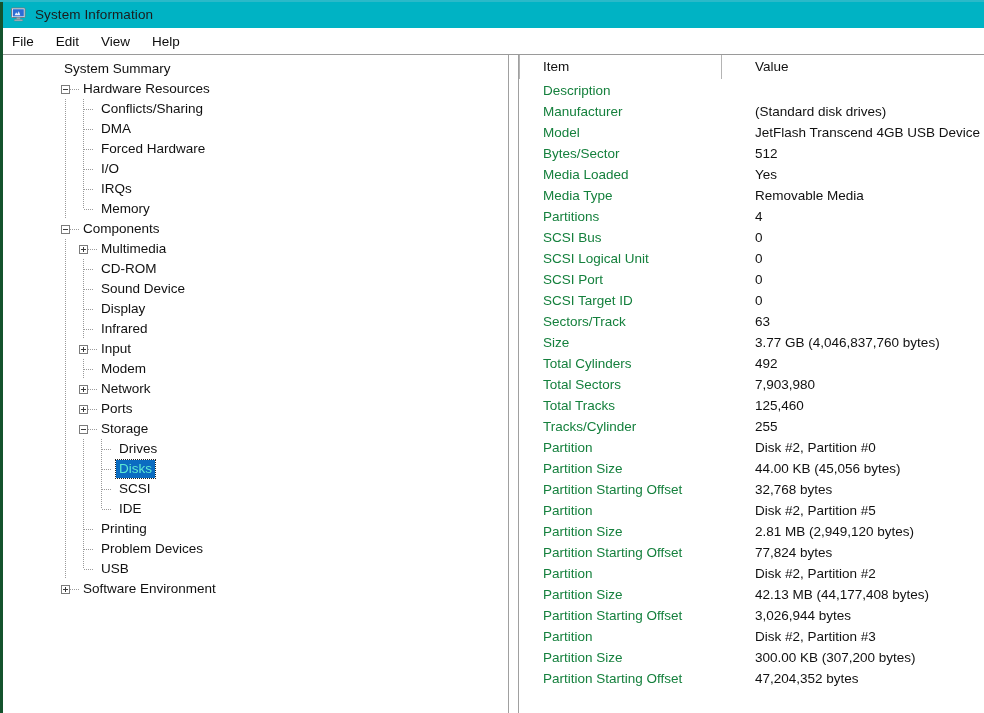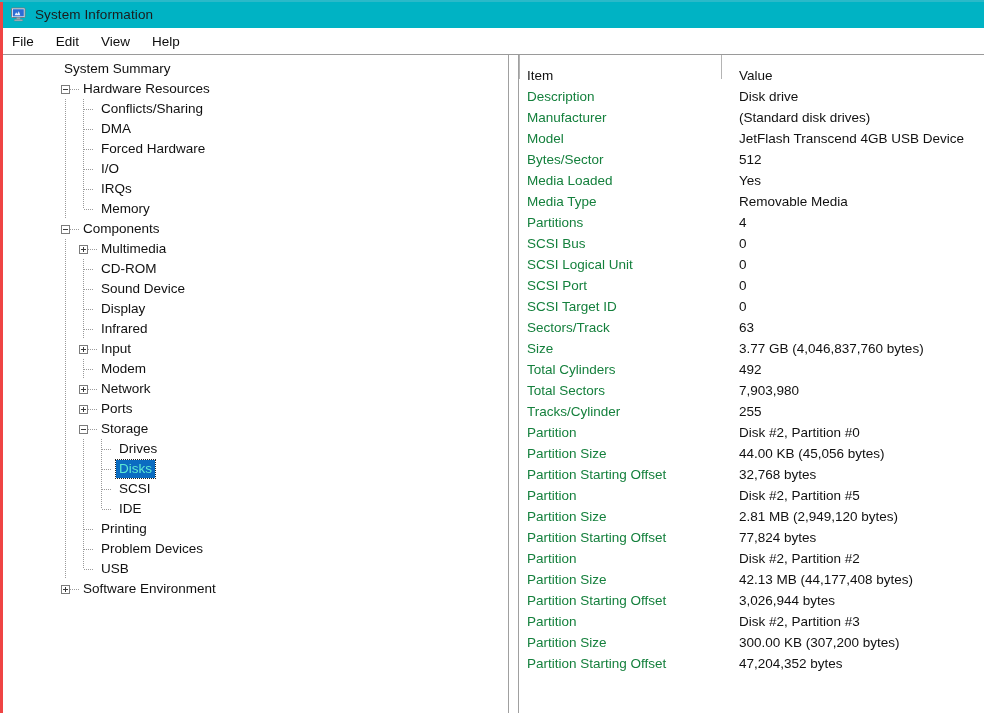--- a/index.html
+++ b/index.html
@@ -17,21 +17,21 @@
     position: relative;
   }
 
   
   #app-window {
     position: absolute;
     inset: 0;
     display: flex;
     flex-direction: column;
     background: #ffffff;
-    border-left: 3px solid #ef4444;
+    border-left: 3px solid #14532d;
     box-sizing: border-box;
   }
 
   
   #title-bar {
     height: 28px;
     min-height: 28px;
     background: #00b3c4;
     display: flex;
     align-items: center;
@@ -205,22 +205,23 @@
     top: 0;
     width: 1px;
     background: #c8c8c8;
   }
   #sep-item  { left: 0px;   height: 24px; background: #b4b4b4; }
   #sep-value { left: 202px; height: 24px; background: #b4b4b4; }
 
   .detail-row {
     height: 21px;
     display: flex;
-    align-items: flex-end;
+    align-items: flex-start;
     white-space: nowrap;
+    margin-left: 16px;
   }
   .detail-row .cell-item {
     width: 202px;
     min-width: 202px;
     padding-left: 8px;
     box-sizing: border-box;
     font-size: 13.5px;
     color: #15803d;
     overflow: hidden;
     text-overflow: ellipsis;
@@ -524,21 +525,20 @@
       <div class="col-sep" id="sep-value"></div>
 
       <div class="detail-row header">
         <div class="cell-item">Item</div>
         <div class="cell-value">Value</div>
       </div>
 
       <div id="detail-rows">
           <div class="detail-row">
             <div class="cell-item">Description</div>
-            <div class="cell-value">Disk drive</div>
           </div>
           <div class="detail-row">
             <div class="cell-item">Manufacturer</div>
             <div class="cell-value">(Standard disk drives)</div>
           </div>
           <div class="detail-row">
             <div class="cell-item">Model</div>
             <div class="cell-value">JetFlash Transcend 4GB USB Device</div>
           </div>
           <div class="detail-row">
@@ -583,20 +583,24 @@
           </div>
           <div class="detail-row">
             <div class="cell-item">Total Cylinders</div>
             <div class="cell-value">492</div>
           </div>
           <div class="detail-row">
             <div class="cell-item">Total Sectors</div>
             <div class="cell-value">7,903,980</div>
           </div>
           <div class="detail-row">
+            <div class="cell-item">Total Tracks</div>
+            <div class="cell-value">125,460</div>
+          </div>
+          <div class="detail-row">
             <div class="cell-item">Tracks/Cylinder</div>
             <div class="cell-value">255</div>
           </div>
           <div class="detail-row">
             <div class="cell-item">Partition</div>
             <div class="cell-value">Disk #2, Partition #0</div>
           </div>
           <div class="detail-row">
             <div class="cell-item">Partition Size</div>
             <div class="cell-value">44.00 KB (45,056 bytes)</div>

